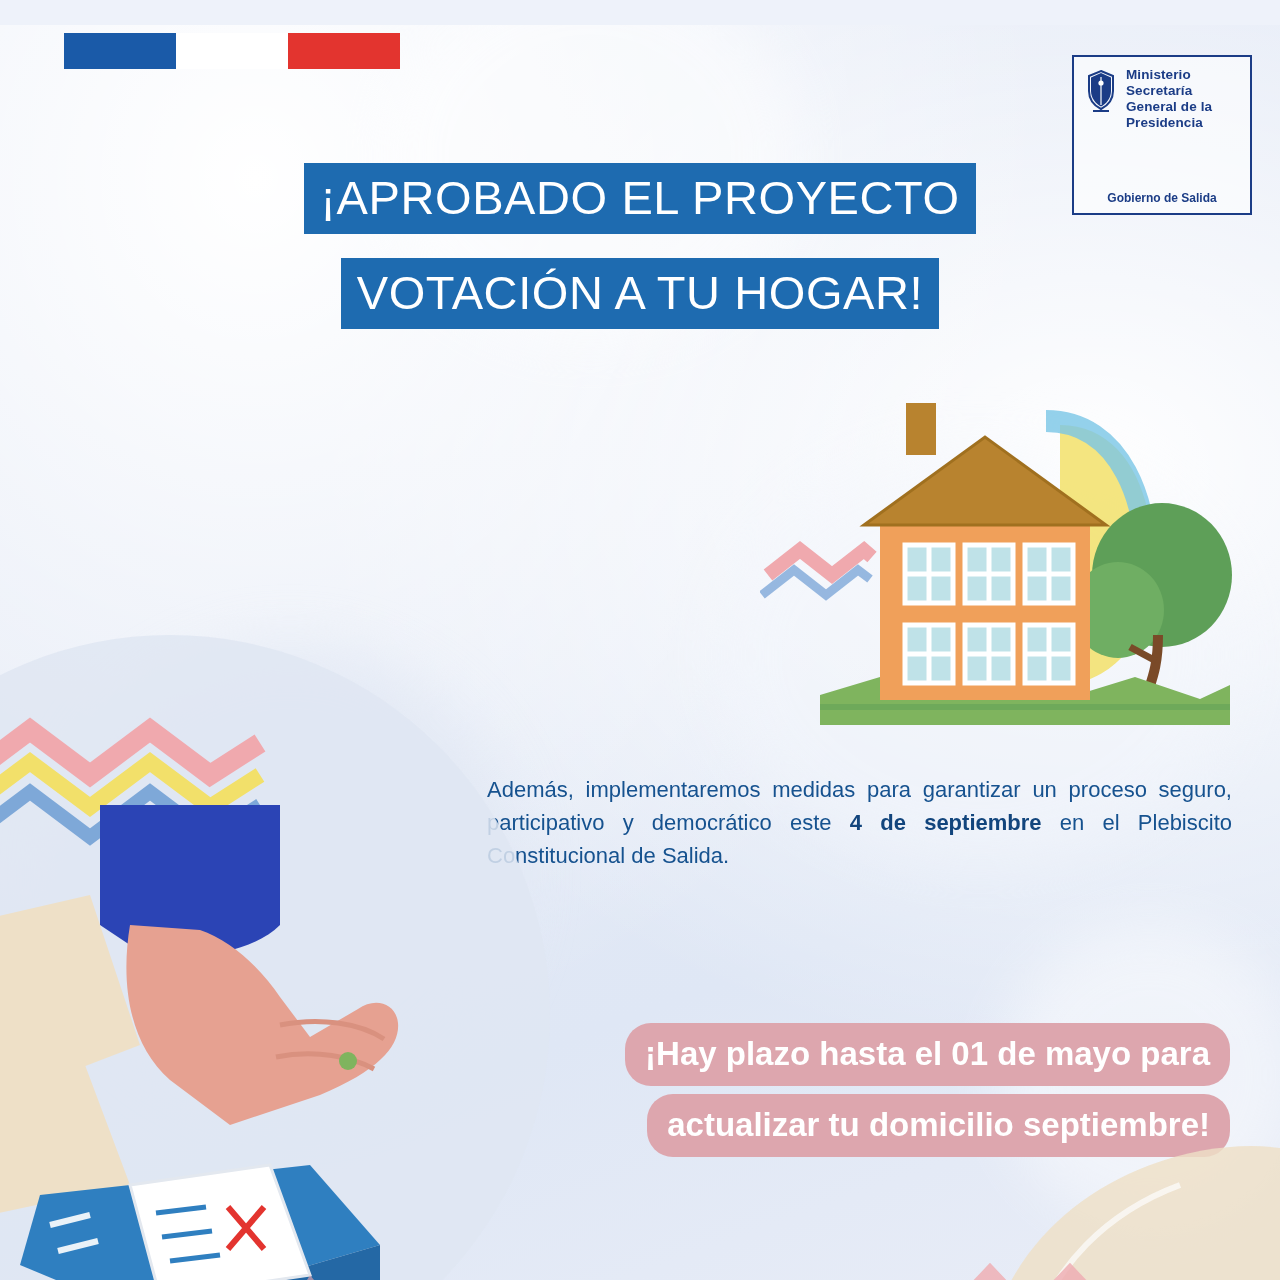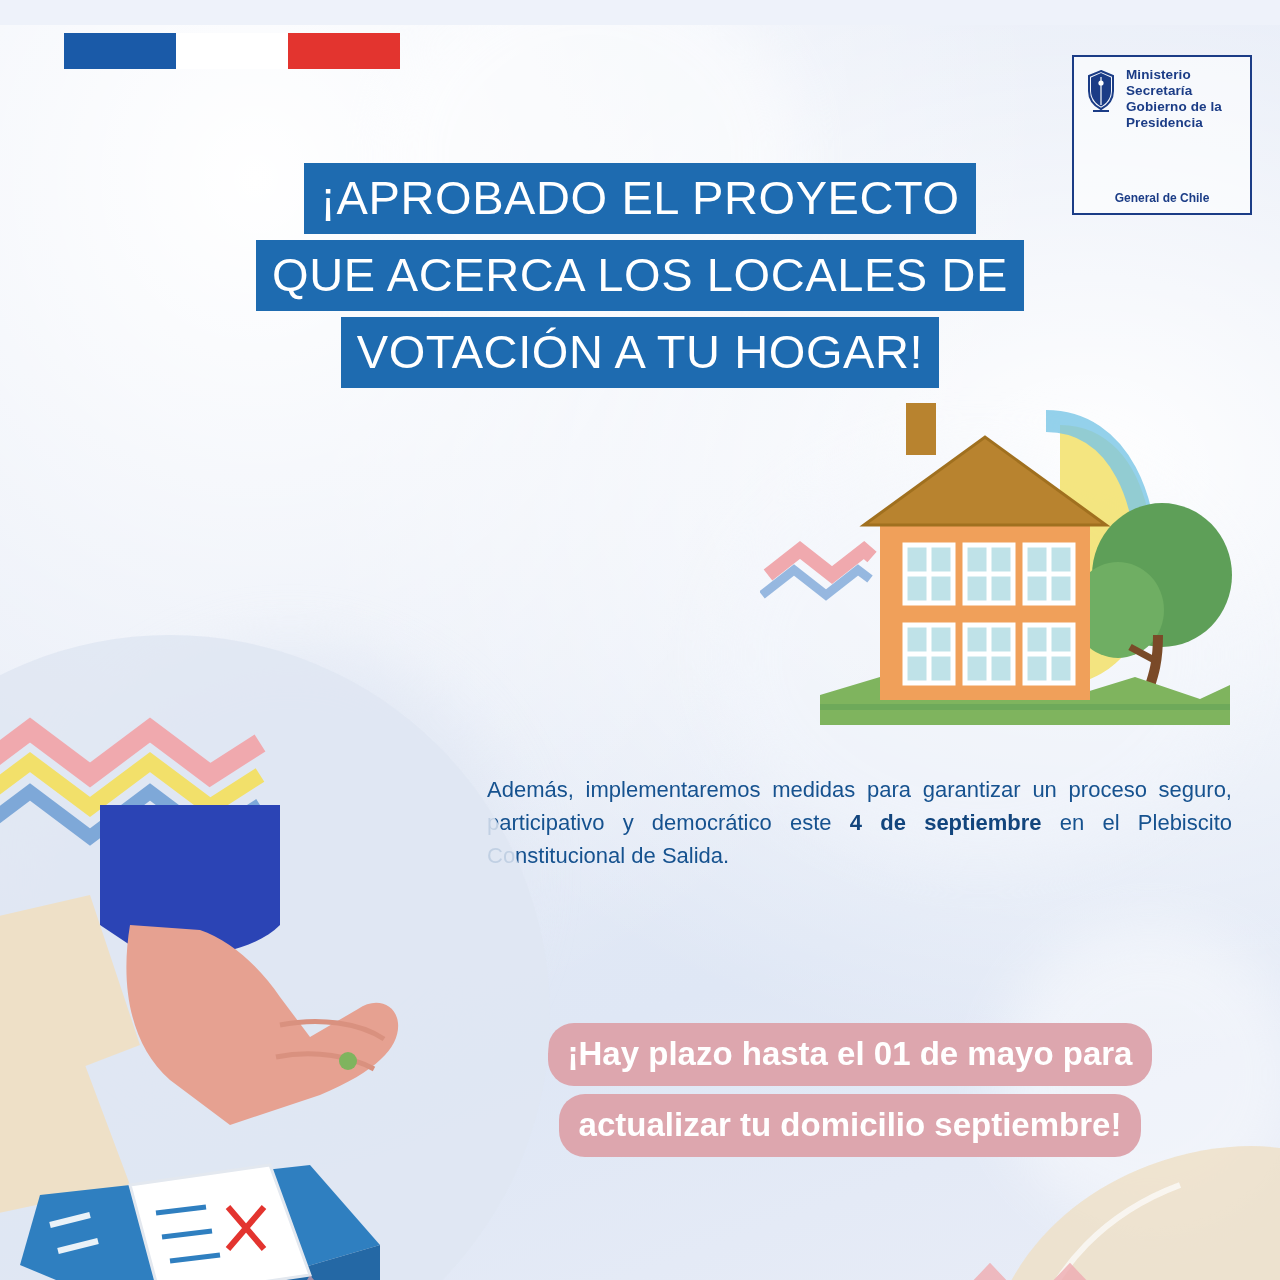--- a/index.html
+++ b/index.html
@@ -139,21 +139,21 @@
     font-weight: 400;
   }
   .para2 b { font-weight: bold; color: #12457d; }
 
   
   .callout {
     position: absolute;
     left: 470px;
     top: 998px;
     width: 760px;
-    text-align: center;
+    text-align: right;
   }
   .callout .cline {
     display: inline-block;
     background: #dda6ae;
     color: #ffffff;
     font-weight: bold;
     font-size: 33px;
     line-height: 1;
     padding: 14px 20px 16px 20px;
     border-radius: 26px;
@@ -222,30 +222,30 @@
           <path d="M17 4 L29 9 L29 24 C29 33 23 39 17 42 C11 39 5 33 5 24 L5 9 Z" fill="none" stroke="#1b3c86" stroke-width="2"></path>
           <path d="M17 6 L27 10.5 L27 24 C27 31.5 22 36.8 17 39.6 C12 36.8 7 31.5 7 24 L7 10.5 Z" fill="#1b3c86"></path>
           <path d="M17 10 L17 38" stroke="#ffffff" stroke-width="1.2"></path>
           <circle cx="17" cy="16" r="2.6" fill="#ffffff"></circle>
           <path d="M9 44 L25 44" stroke="#1b3c86" stroke-width="2"></path>
         </svg>
       </div>
       <div class="title">
         <div>Ministerio</div>
         <div>Secretaría</div>
-        <div>Gobierno de la</div>
+        <div>General de la</div>
         <div>Presidencia</div>
       </div>
     </div>
-    <div class="gob">General de Chile</div>
+    <div class="gob">Gobierno de Salida</div>
   </div>
 
   <div class="headline">
     <div class="line">¡APROBADO EL PROYECTO</div><br>
-    <div class="line">QUE ACERCA LOS LOCALES DE</div><br>
+    <br>
     <div class="line">VOTACIÓN A TU HOGAR!</div>
   </div>
 
 
   <div class="house-art">
     <svg width="510" height="360" viewBox="0 0 510 360">
 
       <path d="M300 40 C370 40 400 120 392 200 C386 268 340 300 300 300 L300 40 Z" fill="#f2e06a" opacity=".85"></path>
 
       <path d="M286 36 C360 36 392 118 386 200" fill="none" stroke="#79c5e6" stroke-width="22" opacity=".8"></path>

